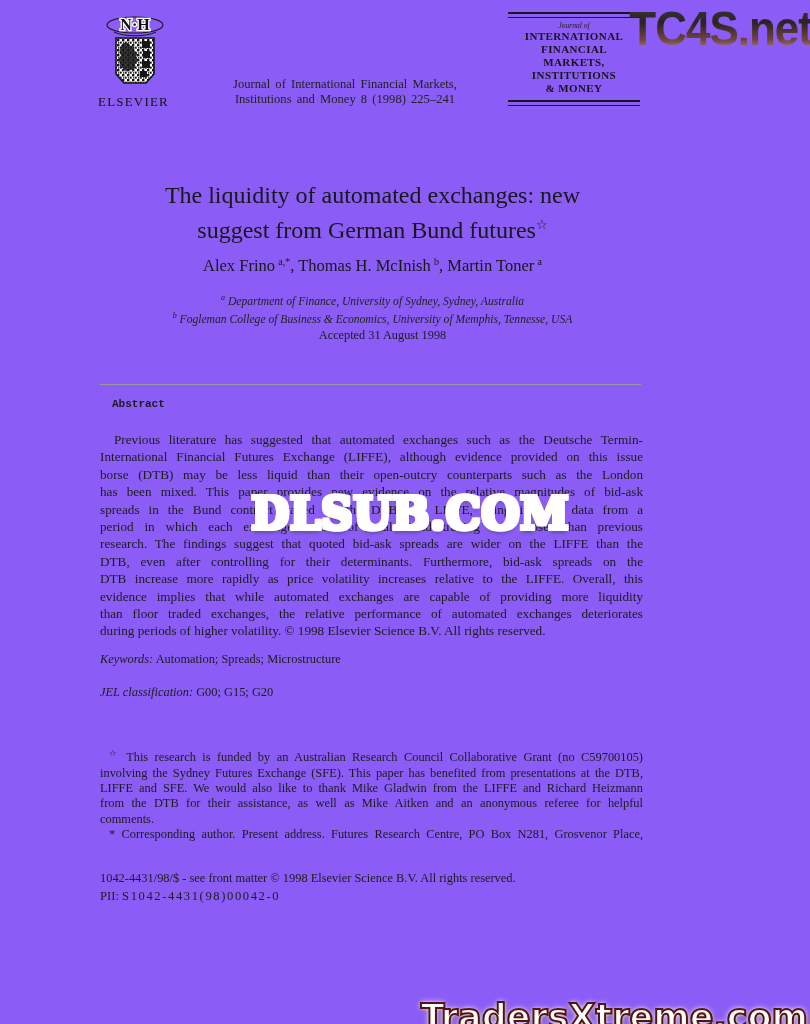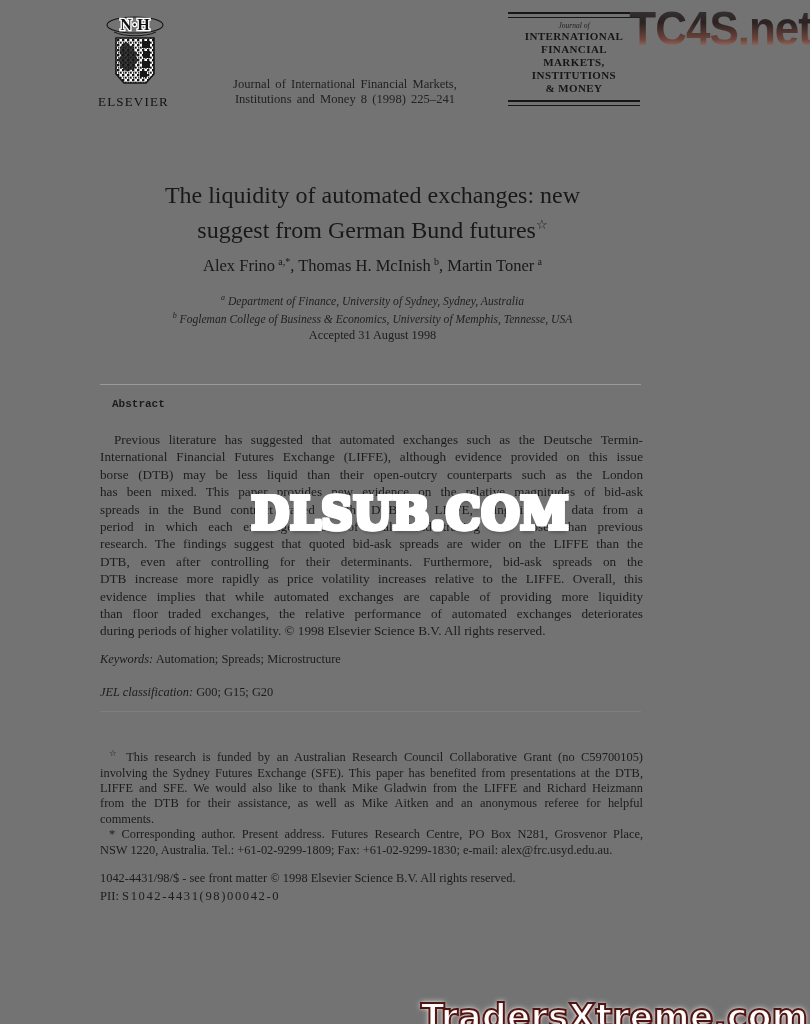--- a/index.html
+++ b/index.html
@@ -1,18 +1,18 @@
 <!DOCTYPE html>
 <html><head>
 <meta charset="utf-8">
 <style>
   html,body{margin:0;padding:0;background:#e8e8e8;}
   .page{
     position:relative;width:810px;height:1024px;margin:0 auto;
-    background:#737373;overflow:hidden;
+    background:#8b5cf6;overflow:hidden;
     font-family:"Liberation Serif", serif;color:#1c1c1c;
   }
   
   .nh-logo{position:absolute;left:100px;top:14px;width:70px;text-align:center;}
   .publisher{position:absolute;left:98px;top:94px;width:74px;text-align:left;
     font-size:13px;letter-spacing:1.2px;color:#111;}
   .journal-ref{position:absolute;left:180px;top:77px;width:330px;text-align:center;
     font-size:12.6px;line-height:15px;word-spacing:2px;color:#222;}
   .masthead{position:absolute;left:508px;top:12px;width:132px;}
   .dbl-rule{height:3px;border-top:2px solid #161616;border-bottom:1px solid #161616;}
@@ -22,21 +22,21 @@
   
   .title{position:absolute;left:90px;top:180px;width:565px;text-align:center;
     font-size:24px;line-height:30px;color:#181818;}
   .title sup{font-size:13px;}
   .authors{position:absolute;left:90px;top:255px;width:565px;text-align:center;
     font-size:16.5px;color:#181818;}
   .authors sup{font-size:10px;}
   .affils{position:absolute;left:90px;top:291px;width:565px;text-align:center;
     font-style:italic;font-size:11.6px;line-height:14.5px;color:#222;}
   .affils sup{font-size:8px;}
-  .accepted{position:absolute;left:90px;top:328px;width:565px;text-align:center;font-size:12.3px;}
+  .accepted{position:absolute;left:100px;top:328px;width:565px;text-align:center;font-size:12.3px;}
   .rule{position:absolute;left:100px;width:541px;border-top:1px solid #9a9a9a;height:0;}
   #rule1{top:384px;}
   #rule2{top:711px;border-top-color:#7e7e7e;}
   
   .abs-head{position:absolute;left:112px;top:398px;font-weight:bold;font-size:11px;font-family:Liberation Mono, monospace;}
   .abs-body{position:absolute;left:100px;top:431px;width:543px;font-size:13.2px;}
   .abs-line{line-height:17.4px;text-align:justify;text-align-last:justify;white-space:normal;}
   .abs-line.first{text-indent:14px;}
   .abs-line.last{text-align-last:left;}
   .kw{position:absolute;left:100px;top:652px;width:543px;font-size:12.4px;}
@@ -166,21 +166,20 @@
 
   <div class="rule" id="rule2"></div>
 
   <div class="fnotes">
     <div class="fn-line first"><sup>☆</sup><span> This research is funded by an Australian Research Council Collaborative Grant (no C59700105)</span></div>
     <div class="fn-line">involving the Sydney Futures Exchange (SFE). This paper has benefited from presentations at the DTB,</div>
     <div class="fn-line">LIFFE and SFE. We would also like to thank Mike Gladwin from the LIFFE and Richard Heizmann</div>
     <div class="fn-line">from the DTB for their assistance, as well as Mike Aitken and an anonymous referee for helpful</div>
     <div class="fn-line last">comments.</div>
     <div class="fn-line first"><span>*</span><span> Corresponding author. Present address. Futures Research Centre, PO Box N281, Grosvenor Place,</span></div>
-    <div class="fn-line last">NSW 1220, Australia. Tel.: +61-02-9299-1809; Fax: +61-02-9299-1830; e-mail: alex@frc.usyd.edu.au.</div>
   </div>
 
   <div class="issn">1042-4431/98/$ - see front matter © 1998 Elsevier Science B.V. All rights reserved.</div>
   <div class="pii"><span>PII:</span> <span class="spaced">S1042-4431(98)00042-0</span></div>
 
   <div class="wm-tc4s grad-text">TC4S.net</div>
   <div class="wm-dlsub grad-text">DLSUB.COM</div>
   <div class="wm-traders grad-text">TradersXtreme.com</div>
 
 </div>

